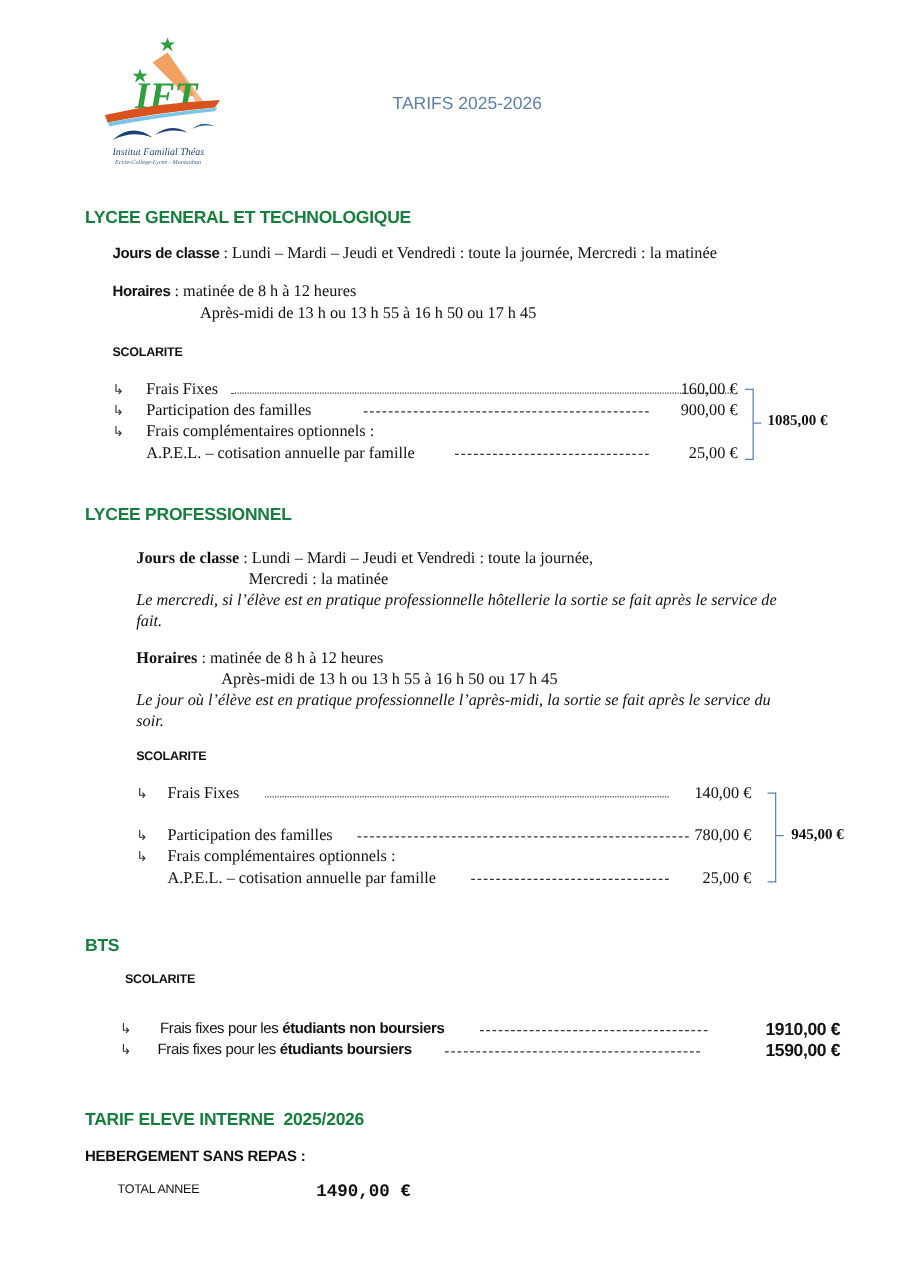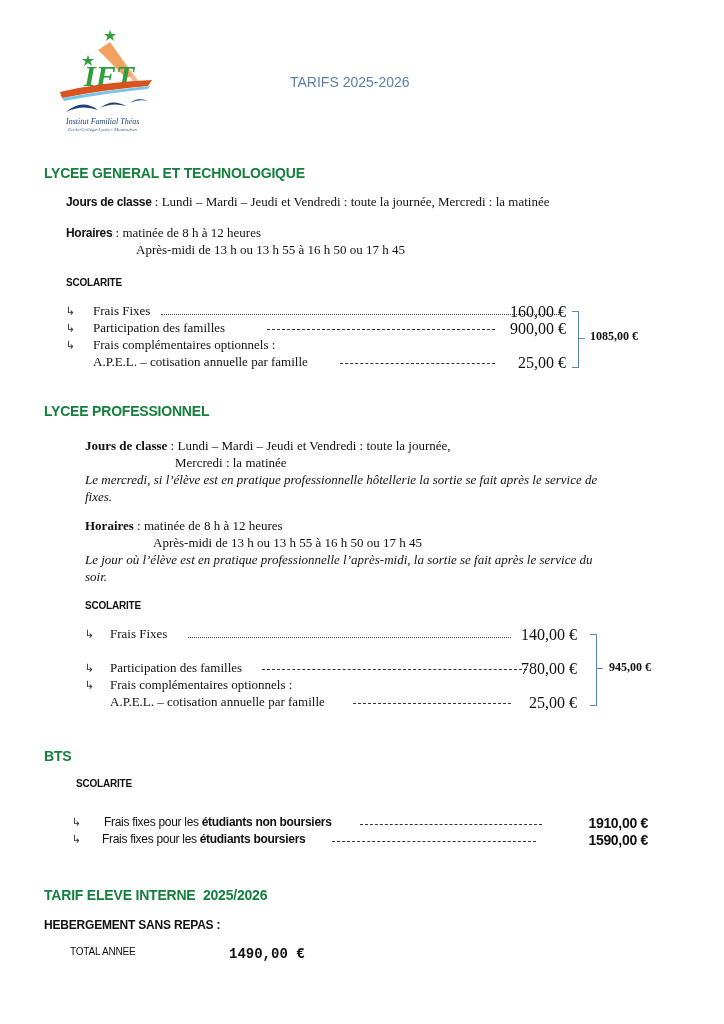--- a/index.html
+++ b/index.html
@@ -1,29 +1,29 @@
 <!DOCTYPE html>
 <html><head>
 <meta charset="utf-8">
 <style>
   html, body { margin:0; padding:0; background:#ffffff; }
   body { width:724px; height:1024px; position:relative; overflow:hidden; font-family:"Liberation Serif", serif; color:#111; }
-  .abs { position:absolute; }
+  .abs { position:absolute;margin-left:24px; }
   .sans { font-family:"Liberation Sans", sans-serif; }
   .serif { font-family:"Liberation Serif", serif; }
   .h-blue { color:#15803d; font-family:"Liberation Sans", sans-serif; font-weight:bold; font-size:14px; letter-spacing:-0.2px; }
   .title { color:#5b7fa8; font-family:"Liberation Sans", sans-serif; font-weight:normal; font-size:14px; }
   .lbl-b { font-family:"Liberation Sans", sans-serif; font-weight:bold; font-size:12px; letter-spacing:-0.3px; }
   .txt { font-family:"Liberation Serif", serif; font-size:13px; white-space:nowrap; }
   .ital { font-style:italic; }
   .subh { font-family:"Liberation Sans", sans-serif; font-weight:bold; font-size:10px; letter-spacing:-0.2px; }
   .arrow { font-size:11px; color:#333; font-family:"DejaVu Sans", sans-serif; }
   .dots { display:inline-block; border-bottom:1px dotted #444; height:9px; vertical-align:baseline; }
   .dashes { display:inline-block; border-bottom:1px dashed #333; height:7px; vertical-align:baseline; }
-  .amt { font-family:"Liberation Serif", serif; font-size:16px; text-align:right; white-space:nowrap; }
+  .amt { font-family:"Liberation Serif", serif; font-size:13px; text-align:right; white-space:nowrap; }
   .bracket { border:1.3px solid #5b84b8; border-left:none; }
   .bracket-tick { background:#5b84b8; height:1.3px; }
   .total { font-family:"Liberation Serif", serif; font-weight:bold; font-size:12px; white-space:nowrap; }
   .bts-row { font-family:"Liberation Sans", sans-serif; font-size:12px; white-space:nowrap; letter-spacing:-0.3px; }
   .bts-amt { font-family:"Liberation Sans", sans-serif; font-weight:bold; font-size:14px; white-space:nowrap; }
 </style>
 </head>
 <body>
 
 <div class="abs" style="left:52px;top:28px;width:112px;height:104px;">
@@ -84,21 +84,21 @@
 <div class="abs bracket-tick" style="left:579px;top:338px;width:6px;"></div>
 <div class="abs total" style="left:590px;top:329px;text-align:right;">1085,00 €</div>
 
 <div class="abs h-blue" style="left:44px;top:403px;">LYCEE PROFESSIONNEL</div>
 
 <div class="abs txt" style="left:85px;top:438px;">
   <span class="serif" style="font-weight:bold;">Jours de classe</span><span> : Lundi – Mardi – Jeudi et Vendredi : toute la journée,</span>
 </div>
 <div class="abs txt" style="left:175px;top:455px;">Mercredi : la matinée</div>
 <div class="abs txt ital" style="left:85px;top:472px;">Le mercredi, si l’élève est en pratique professionnelle hôtellerie la sortie se fait après le service de</div>
-<div class="abs txt ital" style="left:85px;top:489px;">fixes.</div>
+<div class="abs txt ital" style="left:85px;top:489px;">fait.</div>
 
 <div class="abs txt" style="left:85px;top:518px;">
   <span class="serif" style="font-weight:bold;">Horaires</span><span> :  matinée de 8 h à 12 heures</span>
 </div>
 <div class="abs txt" style="left:153px;top:535px;">Après-midi de 13 h ou 13 h 55 à 16 h 50 ou 17 h 45</div>
 <div class="abs txt ital" style="left:85px;top:552px;">Le jour où l’élève est en pratique professionnelle l’après-midi, la sortie se fait après le service du</div>
 <div class="abs txt ital" style="left:85px;top:569px;">soir.</div>
 
 <div class="abs subh" style="left:85px;top:600px;">SCOLARITE</div>
 

